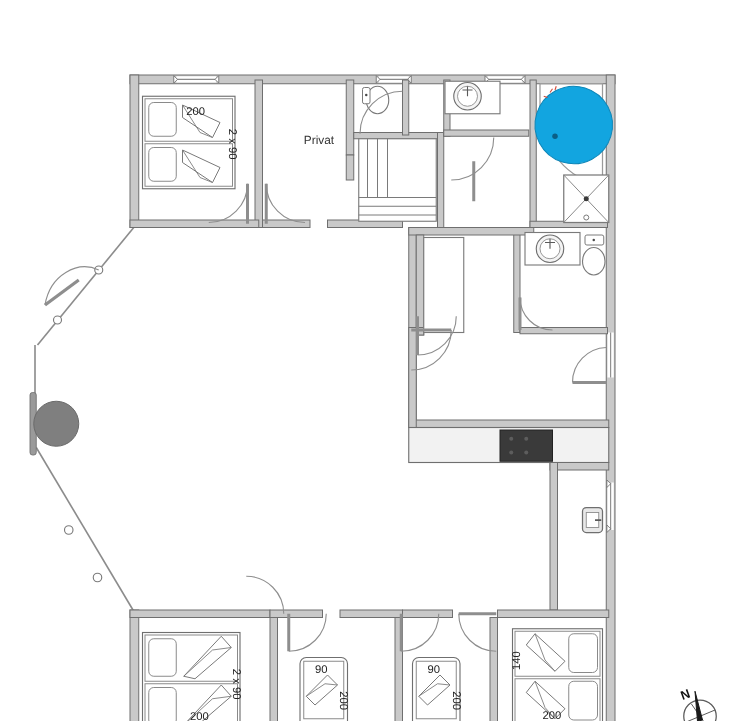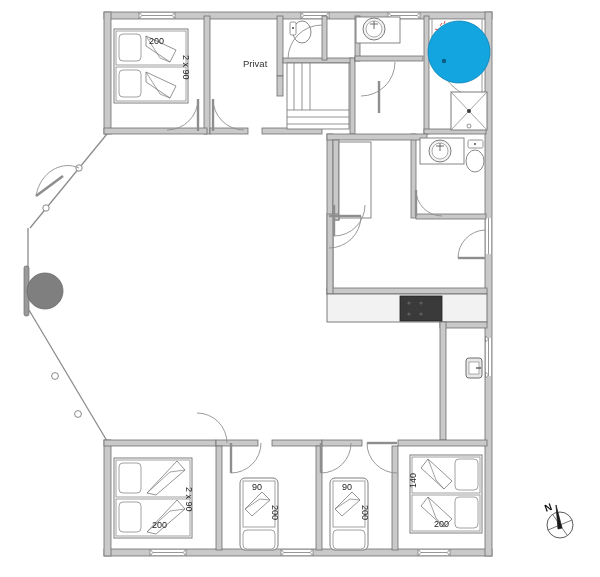--- a/index.html
+++ b/index.html
@@ -1,18 +1,18 @@
 <!DOCTYPE html>
 <html><head>
 <meta charset="utf-8">
 <style>
   html,body{margin:0;padding:0;background:#ffffff;}
   body{width:600px;height:577px;overflow:hidden;
        font-family:"Liberation Sans", sans-serif;}
-  #plan-root{position:relative;width:600px;height:486px;}
+  #plan-root{position:relative;width:600px;height:486px;margin-top:48px;}
   svg{display:block;}
   .lbl{font-family:"Liberation Sans", sans-serif;font-size:9px;fill:#222;}
   .lbl-room{font-family:"Liberation Sans", sans-serif;font-size:9.5px;fill:#333;}
   .compass-n{font-family:"Liberation Sans", sans-serif;font-size:10px;font-weight:bold;fill:#111;}
 </style>
 </head>
 <body>
 
 <div id="plan-root">
 <svg width="600" height="577" viewBox="0 0 600 577">

